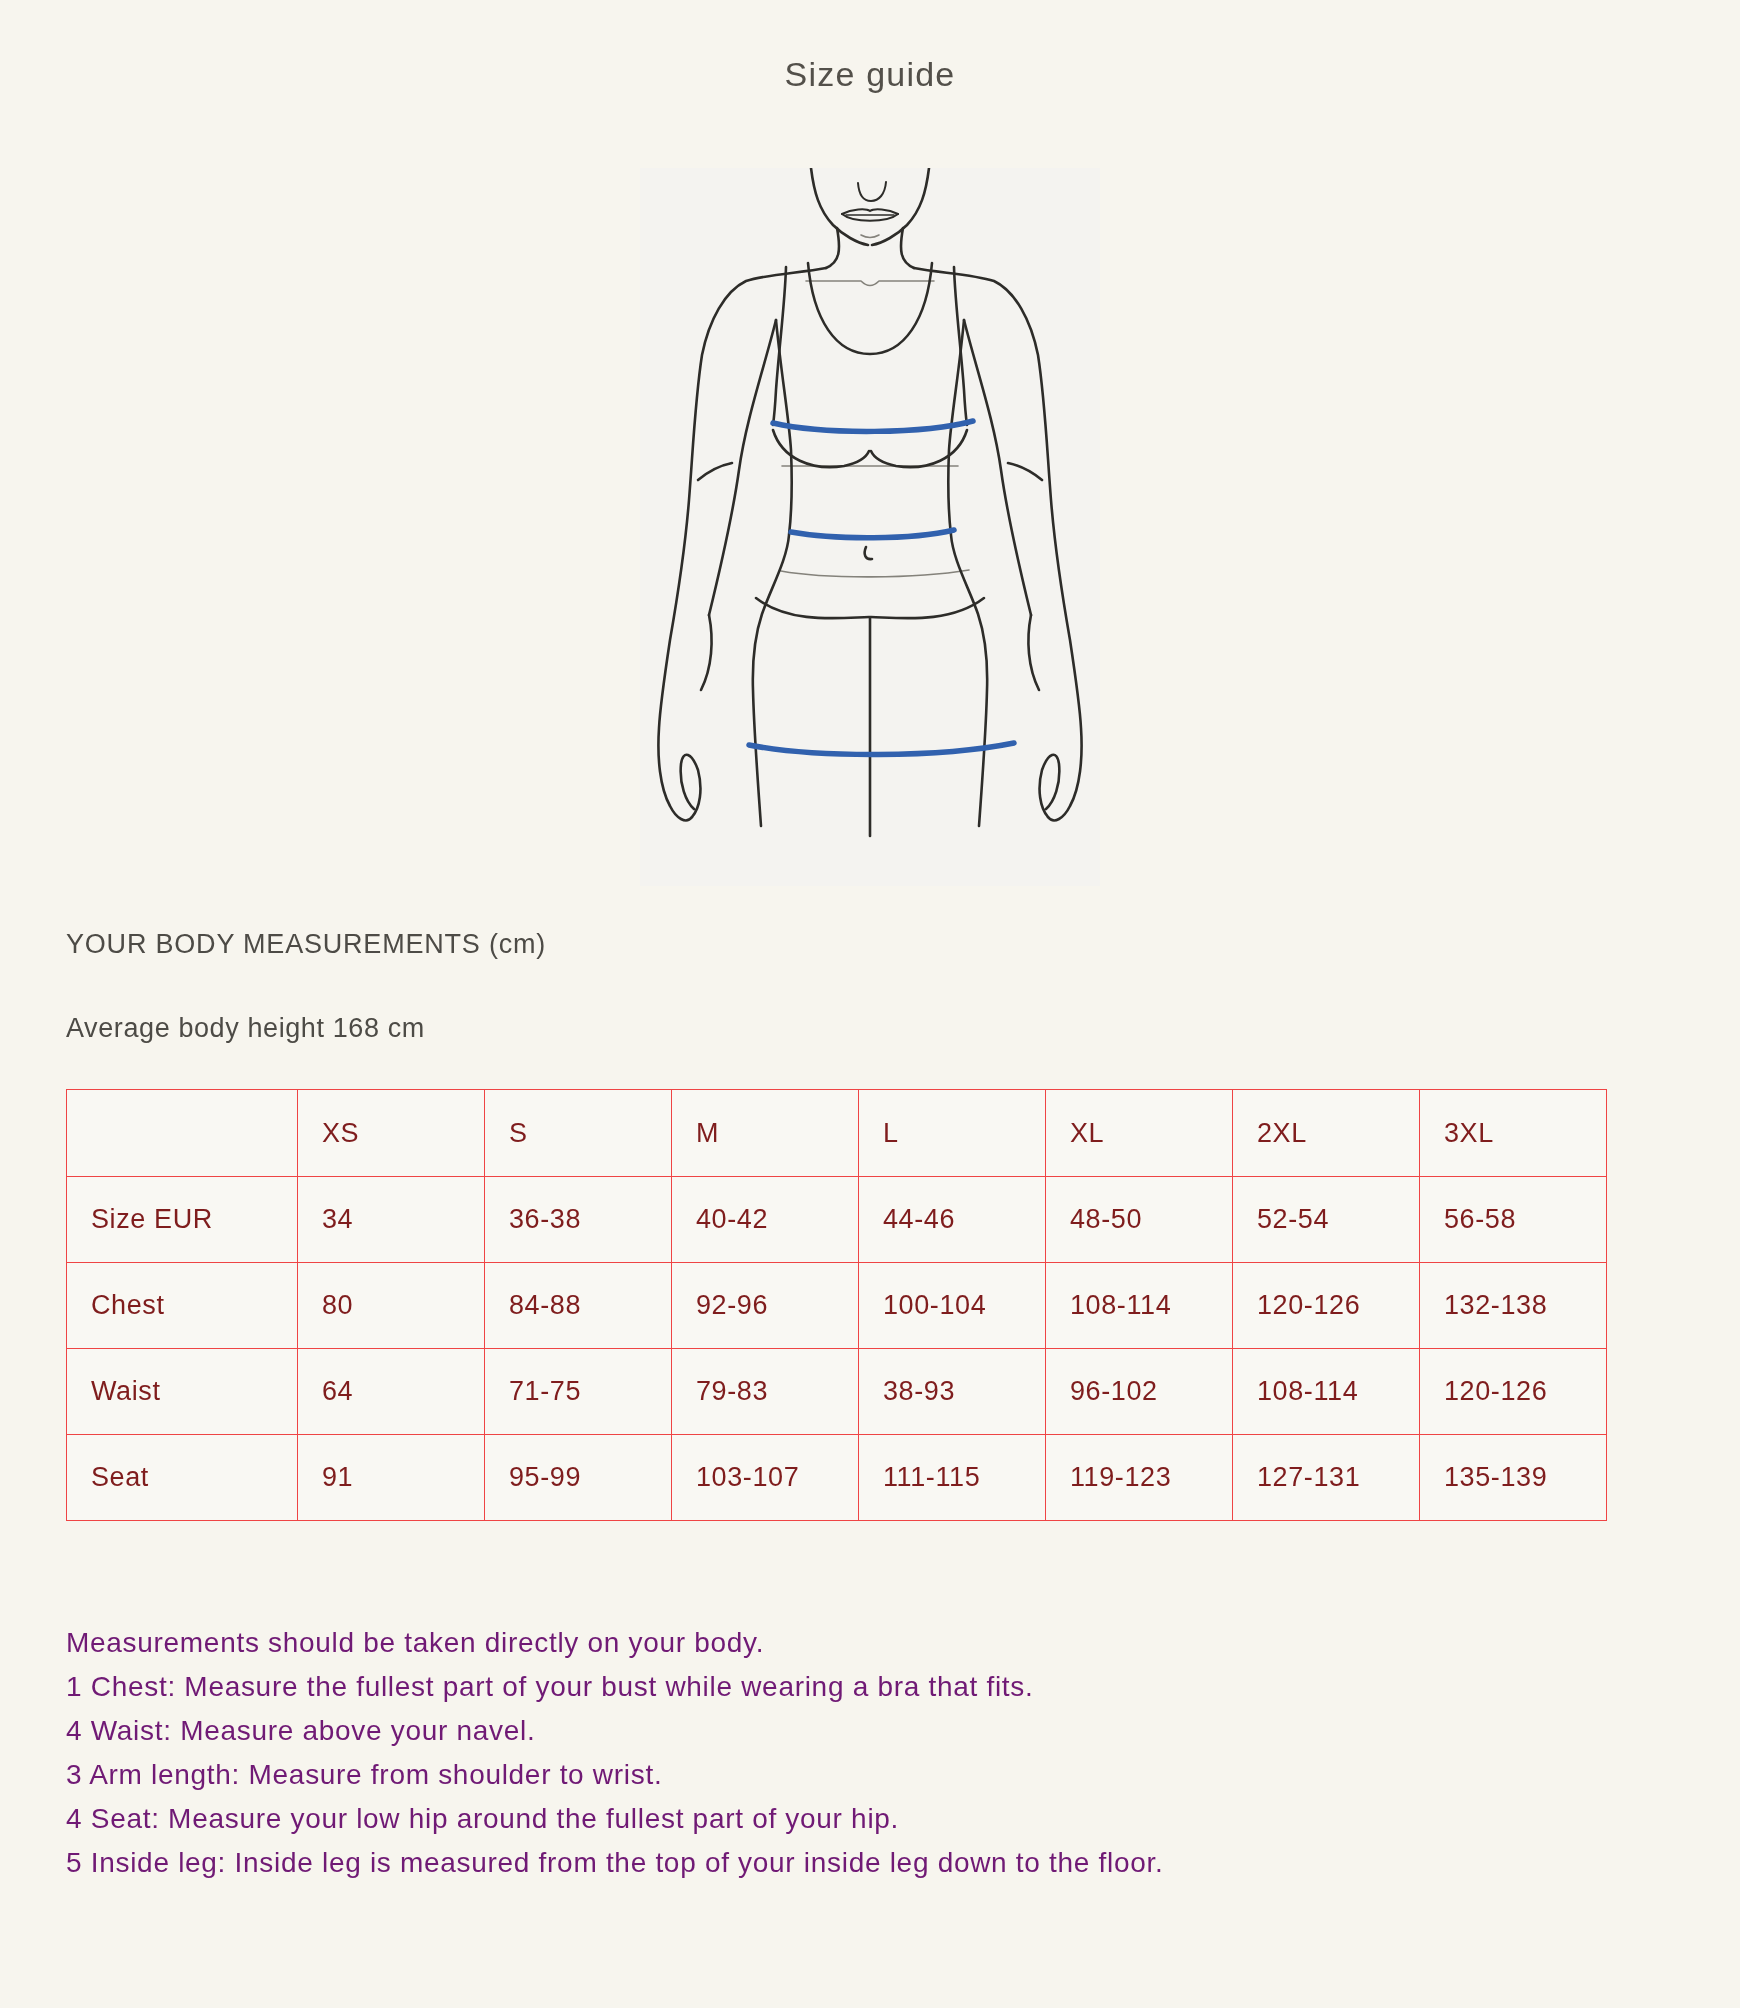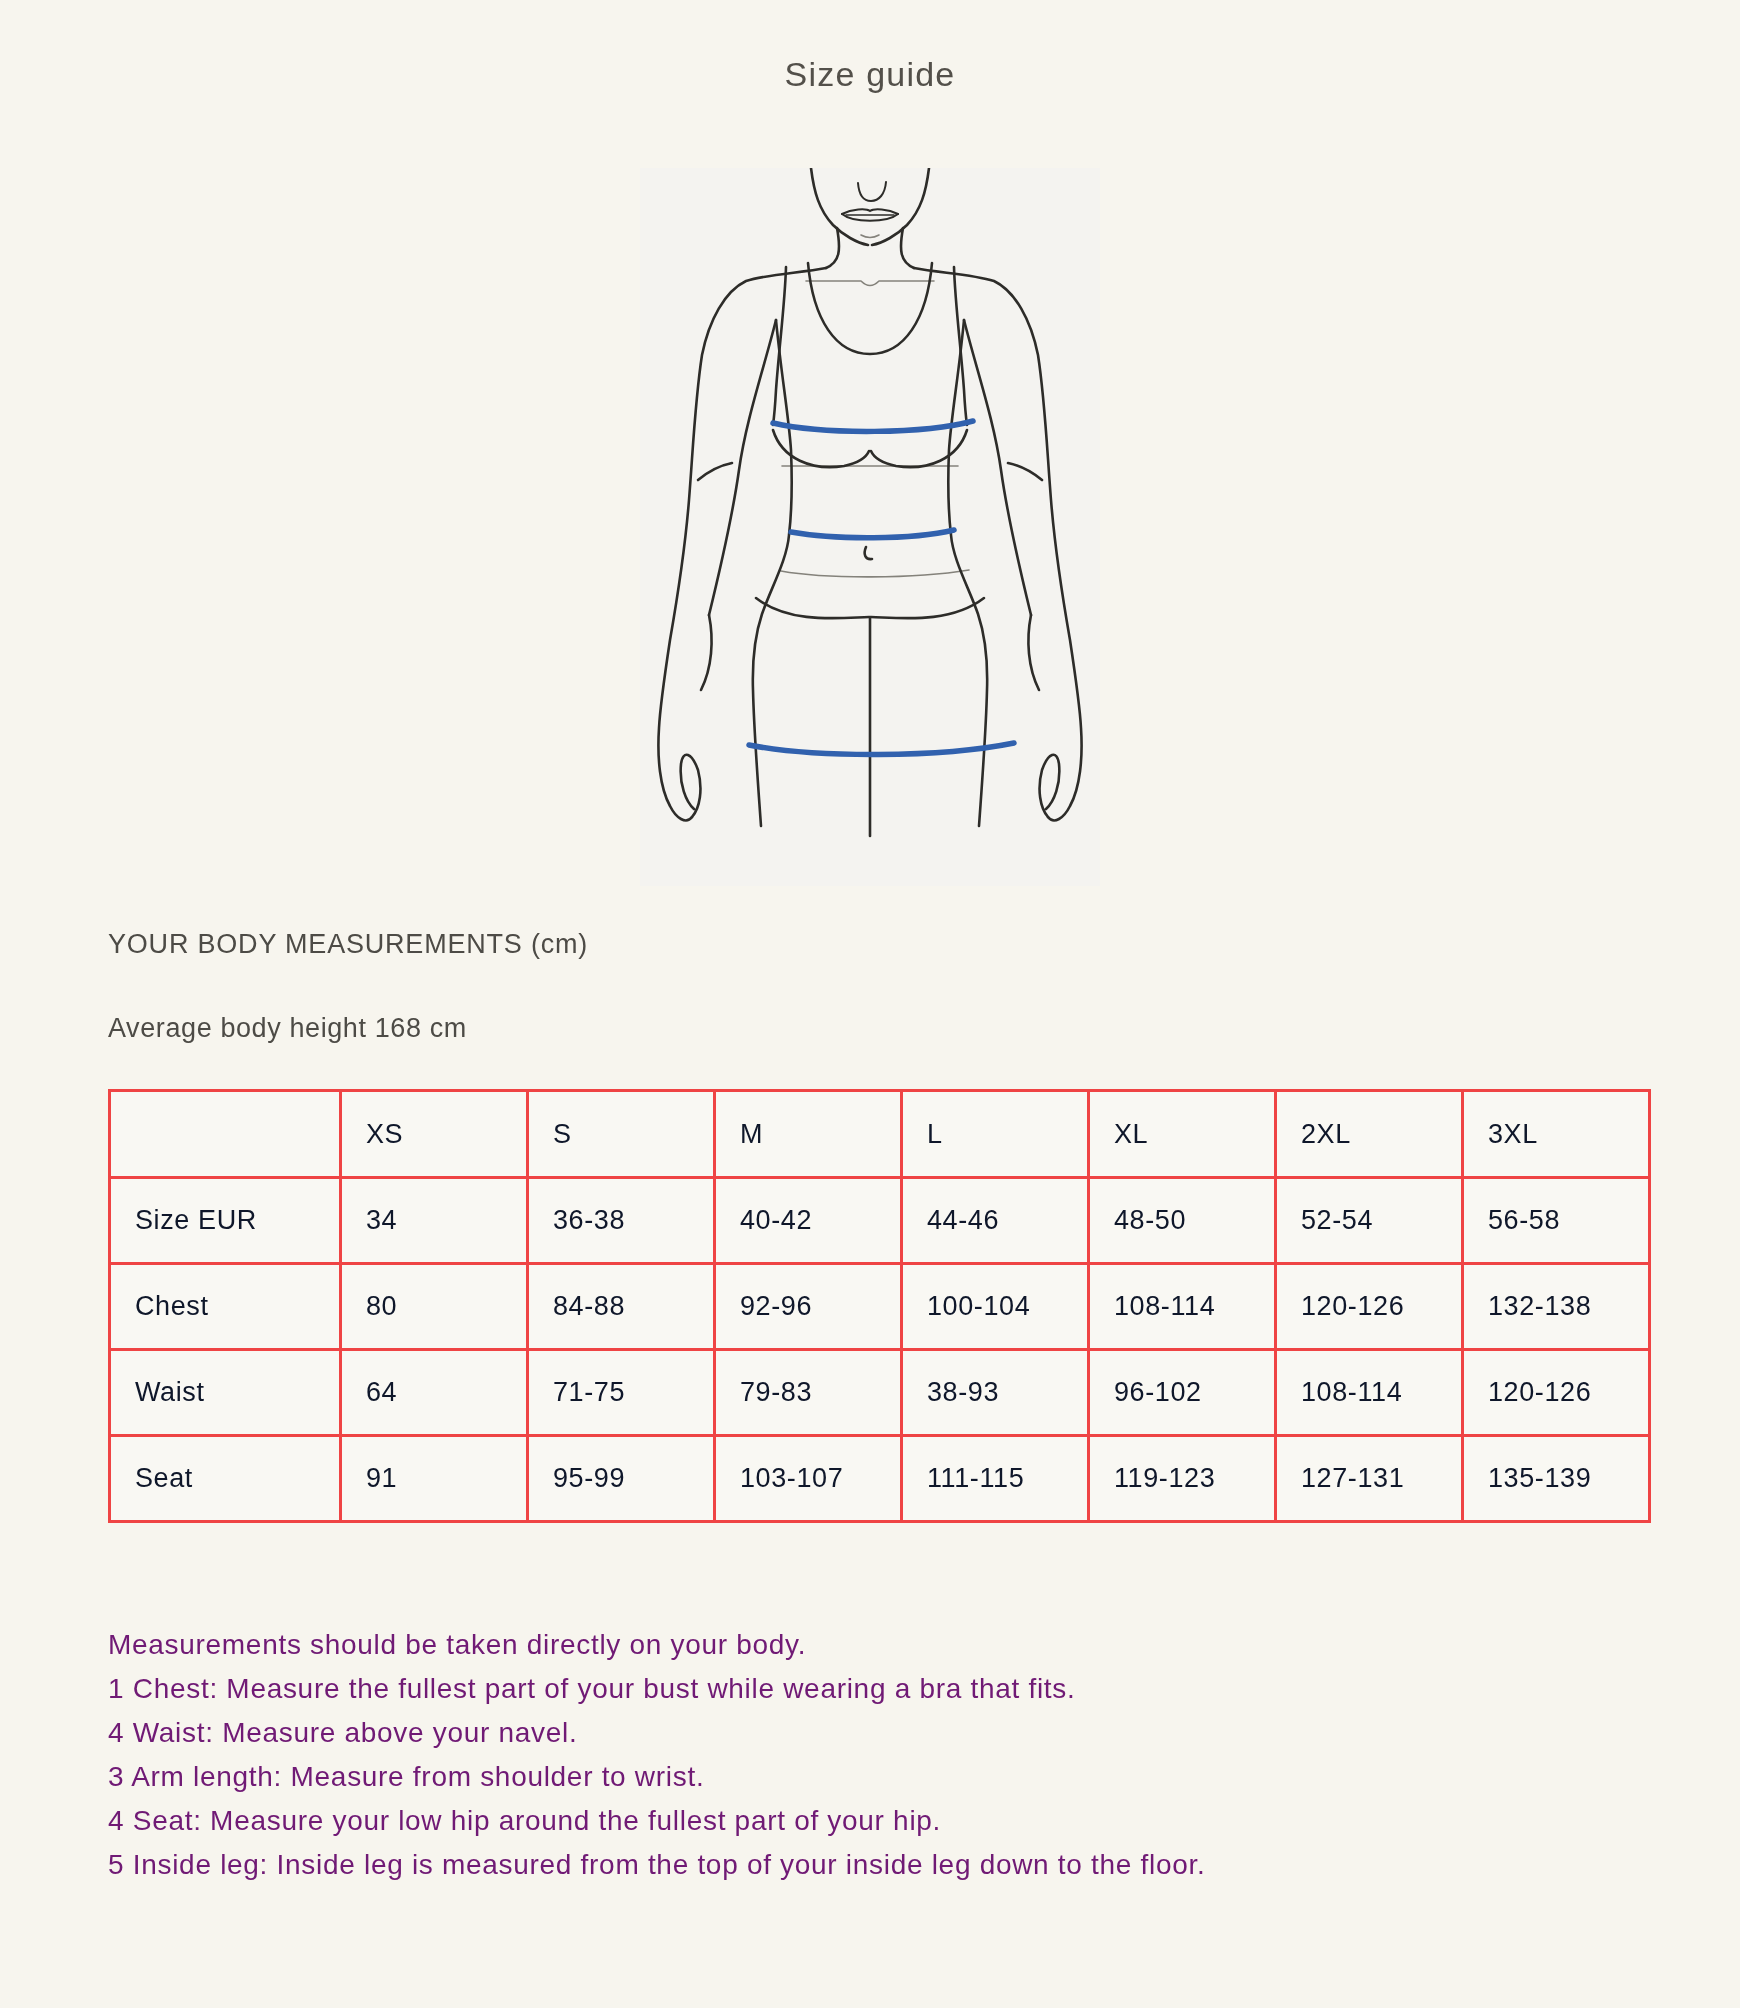--- a/index.html
+++ b/index.html
@@ -27,21 +27,21 @@
   }
   .figure-box {
     width: 460px;
     height: 718px;
     margin: 72px auto 0;
     background: #f4f3f0;
     overflow: hidden;
   }
   .figure-box svg { display: block; }
   .content {
-    margin-left: 108px;
+    margin-left: 66px;
     margin-right: 106px;
   }
   .section-heading {
     margin-top: 44px;
     font-size: 27px;
     line-height: 28px;
     font-weight: 400;
     letter-spacing: 0.8px;
     color: #4d4b46;
   }
@@ -54,25 +54,25 @@
     color: #4d4b46;
   }
   table.size-table {
     margin-top: 47px;
     width: 1540px;
     border-collapse: collapse;
     table-layout: fixed;
     background: #f9f8f3;
   }
   table.size-table th, table.size-table td {
-    border: 3px solid #ef4444;
+    border: 1px solid #ef4444;
     font-weight: 400;
     font-size: 27px;
     letter-spacing: 0.6px;
-    color: #0f172a;
+    color: #7f1d1d;
     text-align: left;
     vertical-align: middle;
     padding: 0 0 0 24px;
   }
   table.size-table th { height: 87px; }
   table.size-table td { height: 86px; }
   .col-label { width: 231px; }
   .col-size  { width: 187px; }
   .notes {
     margin-top: 100px;

